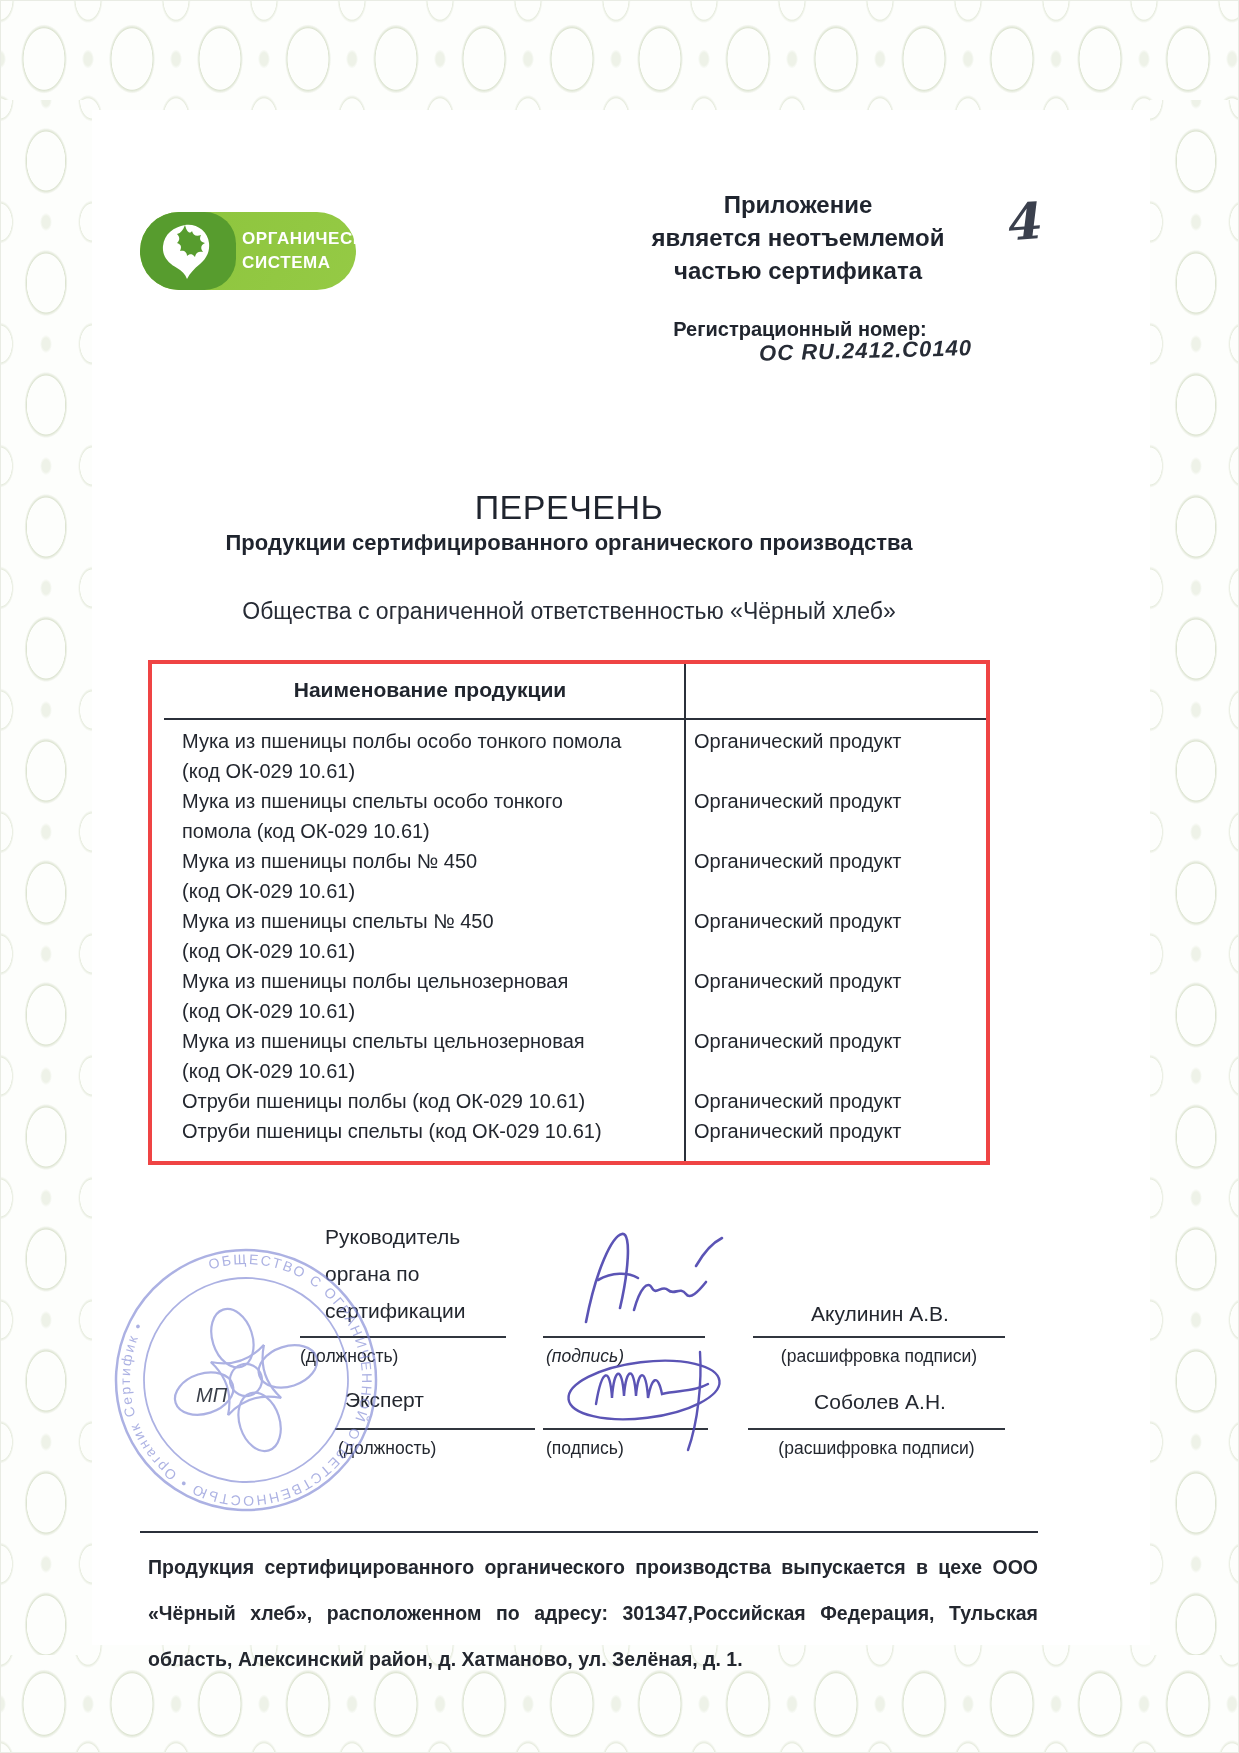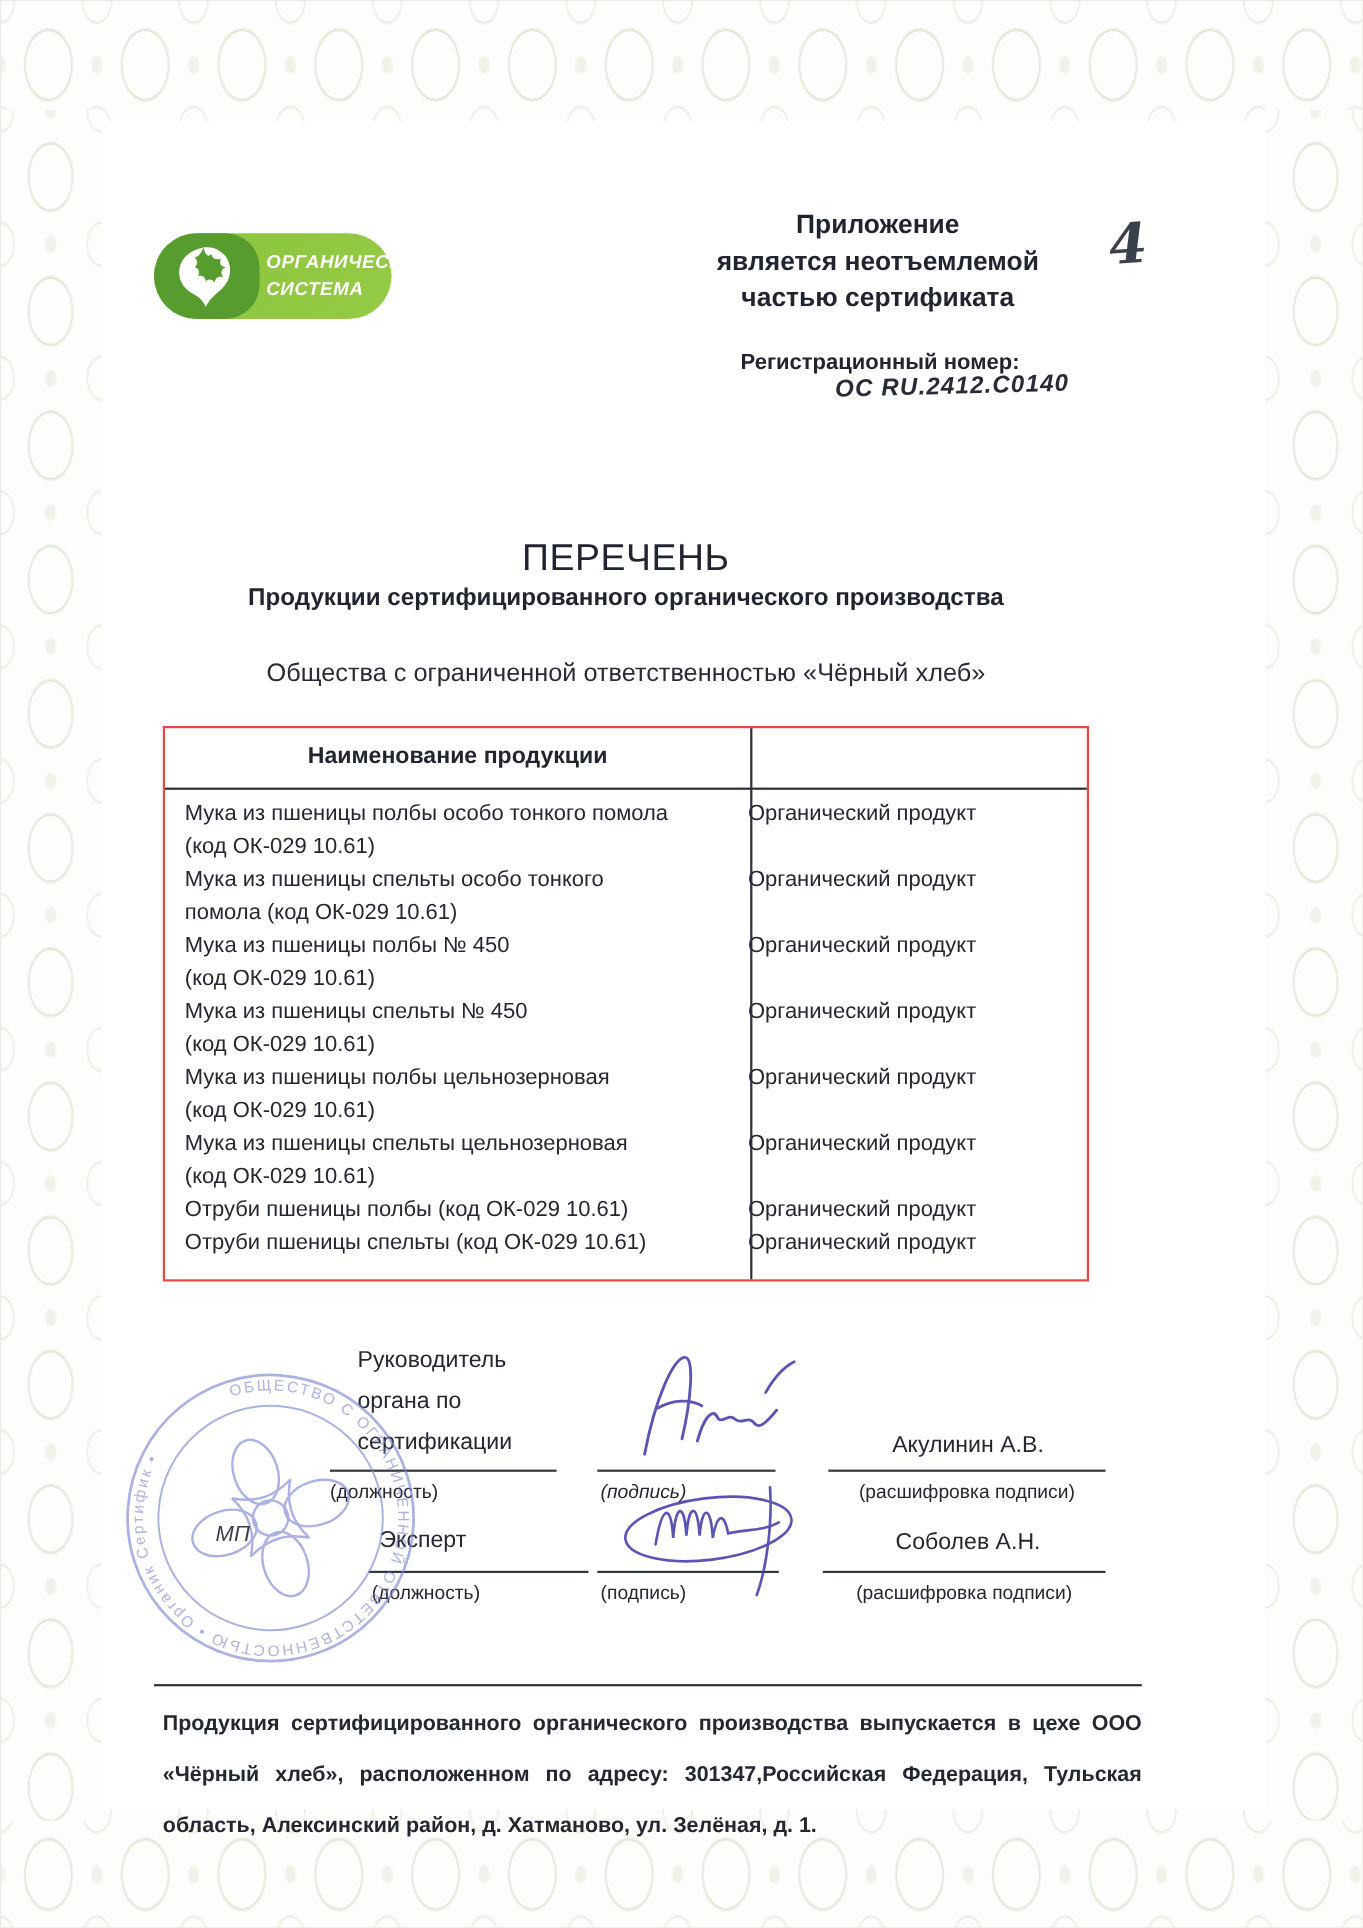--- a/index.html
+++ b/index.html
@@ -35,21 +35,21 @@
   .page-edge { position:absolute; inset:0; border:1px solid #e9ece4; pointer-events:none; }
 
   
   .logo { position:absolute; left:140px; top:212px; width:216px; height:78px; }
   .logo-pill { position:absolute; left:0; top:0; width:216px; height:78px;
     background:linear-gradient(120deg,#8cc43c 0%,#95ca45 100%); border-radius:42px; }
   .logo-circle { position:absolute; left:0; top:0; width:96px; height:78px;
     background:#579c2e; border-radius:42px 34px 34px 42px; }
   .logo-leaf { position:absolute; left:14px; top:9px; }
   .logo-text { position:absolute; left:102px; top:15px; color:#ffffff; font-weight:700;
-    font-size:17px; line-height:24px; letter-spacing:0.6px;font-style:italic; }
+    font-size:17px; line-height:24px; letter-spacing:0.6px; }
 
   
   .hdr-right { position:absolute; left:600px; top:188px; width:396px;
     text-align:center; font-weight:700; font-size:24px; line-height:33px; color:#1f242e; }
   .appendix-num { position:absolute; left:1008px; top:192px; font-size:50px; font-weight:700;
     font-style:italic; color:#3b404d; transform:rotate(-4deg); font-family:"DejaVu Serif", serif; }
   .reg-label { position:absolute; left:600px; top:318px; width:400px; text-align:center;
     font-weight:700; font-size:20px; color:#20252e; }
   .reg-number { position:absolute; left:600px; top:340px; width:372px; text-align:right;
     font-weight:700; font-style:italic; font-size:22px; letter-spacing:1px; color:#272c36;
@@ -58,21 +58,21 @@
   
   .doc-title { position:absolute; left:148px; top:488px; width:842px; text-align:center;
     font-weight:400; font-size:34px; letter-spacing:0.5px; color:#1f242e; }
   .doc-subtitle { position:absolute; left:100px; top:530px; width:938px; text-align:center;
     font-weight:700; font-size:22px; color:#1f242e; }
   .company-line { position:absolute; left:100px; top:598px; width:938px; text-align:center;
     font-weight:500; font-size:23px; color:#262b35; }
 
   
   .ptable { position:absolute; left:148px; top:660px; width:842px; height:505px;
-    border:2px solid #ef4444; }
+    border:4px solid #ef4444;padding-left:12px; }
   .ptable-vline { position:absolute; left:532px; top:0; bottom:0; width:2px; background:#2b303a; }
   .ptable-head { height:56px; border-bottom:2px solid #2b303a; position:relative; }
   .ptable-head-label { position:absolute; left:0; top:14px; width:532px; text-align:center;
     font-weight:700; font-size:21px; color:#20252e; }
   .ptable-body { padding-top:6px; }
   .prow { display:flex; }
   .pname { width:500px; padding-left:18px; font-size:20px; line-height:30px; color:#23272f; }
   .pstatus { flex:1; padding-left:30px; font-size:20px; line-height:30px; color:#23272f; }
 
   

